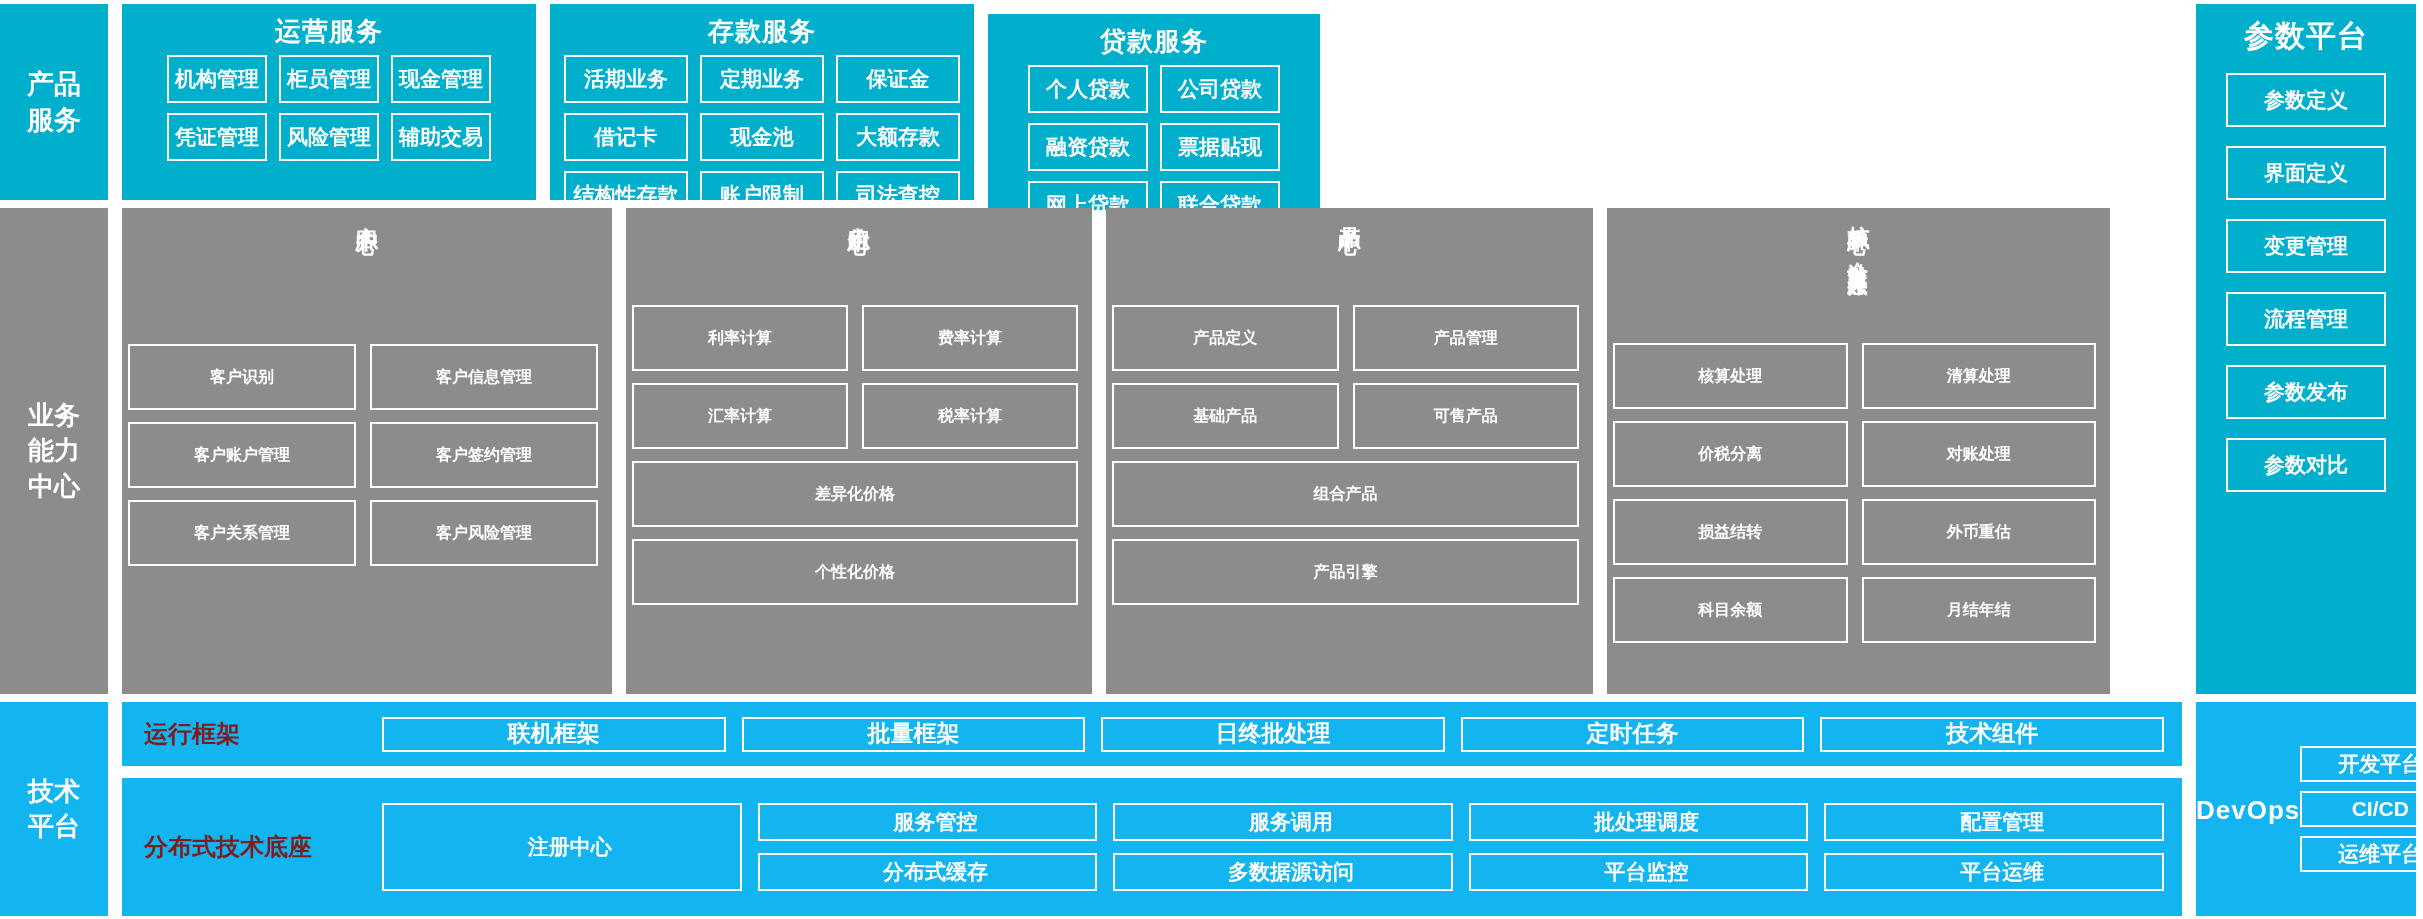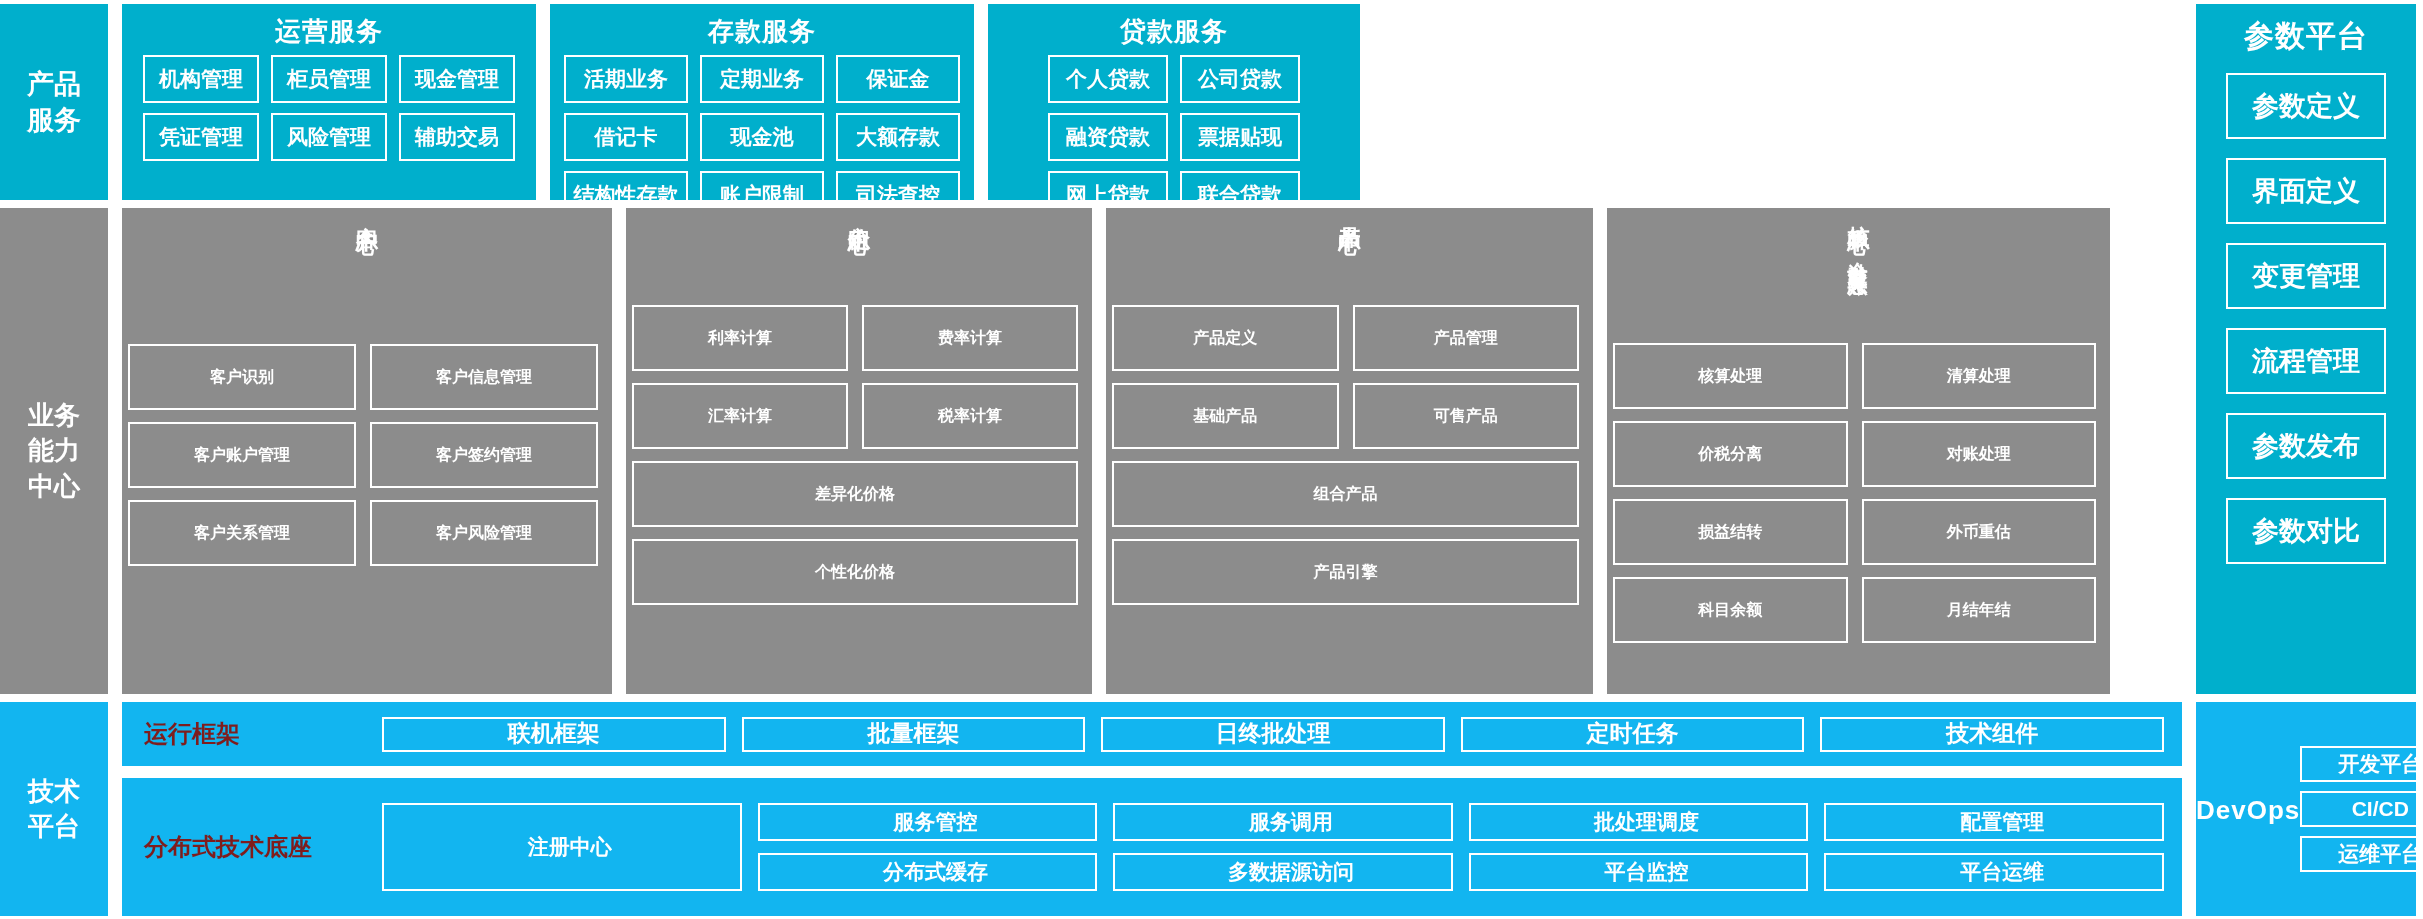--- a/index.html
+++ b/index.html
@@ -46,34 +46,34 @@
     flex:0 0 auto;
   }
 
   
   #row1{left:0;top:4px;width:2423px;height:196px;}
   #row1 .sidelabel{width:108px;height:196px;font-size:27px;}
   #r1-groups{display:flex;gap:14px;margin-left:14px;}
   .r1-group{height:196px;box-sizing:border-box;}
   #g-operation{width:414px;}
   #g-deposit{width:424px;}
-  #g-loan{width:372px;}
+  #g-loan{width:332px;margin-top:10px;}
   .r1-cellwrap{display:flex;flex-wrap:wrap;justify-content:center;
     gap:10px 12px;padding:0 14px;}
   .r1-cellwrap .cell{height:48px;}
-  #g-operation .cell{width:116px;}
+  #g-operation .cell{width:100px;}
   #g-deposit .cell{width:124px;}
   #g-loan .cell{width:120px;}
 
   
   #param{position:absolute;left:2196px;top:4px;width:220px;height:690px;}
   #param .grp-title{font-size:30px;padding-top:12px;}
   #param-cells{display:flex;flex-direction:column;align-items:center;
     gap:19px;padding-top:10px;}
-  #param-cells .cell{width:160px;height:66px;font-size:27px;}
+  #param-cells .cell{width:160px;height:54px;font-size:21px;}
 
   
   #row2{left:0;top:208px;width:2423px;height:486px;}
   #row2 .sidelabel{width:108px;height:486px;}
   #r2-groups{display:flex;gap:14px;margin-left:14px;}
   .r2-group{height:486px;display:flex;box-sizing:border-box;}
   #c-customer{width:490px;}
   #c-pricing{width:466px;}
   #c-product{width:487px;}
   #c-account{width:503px;}

